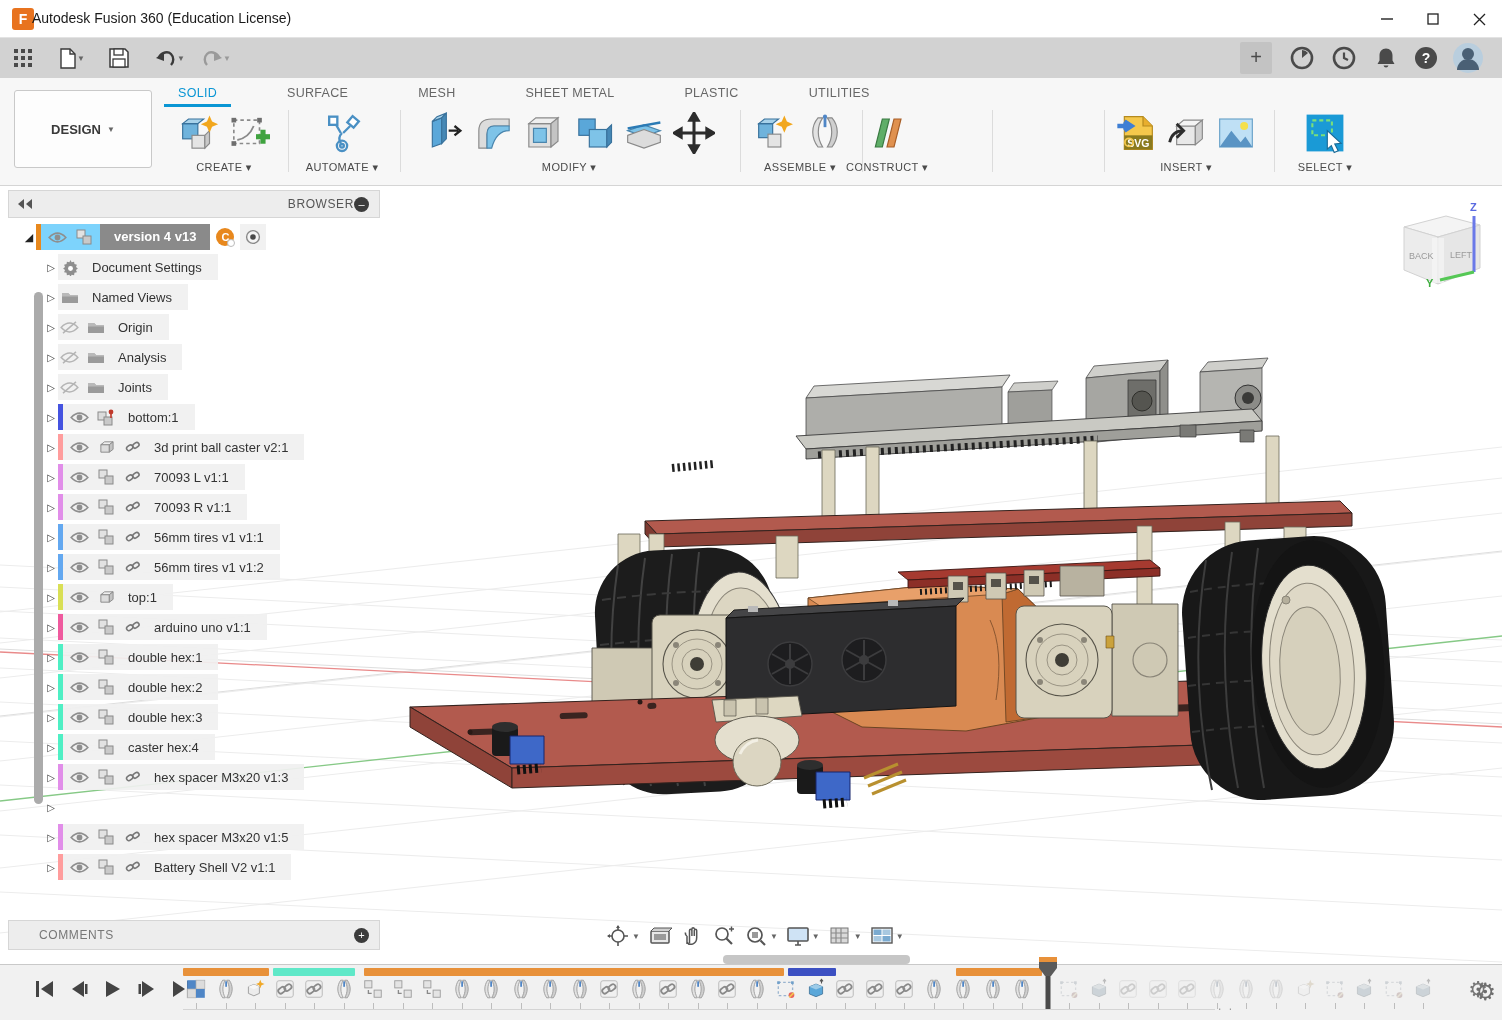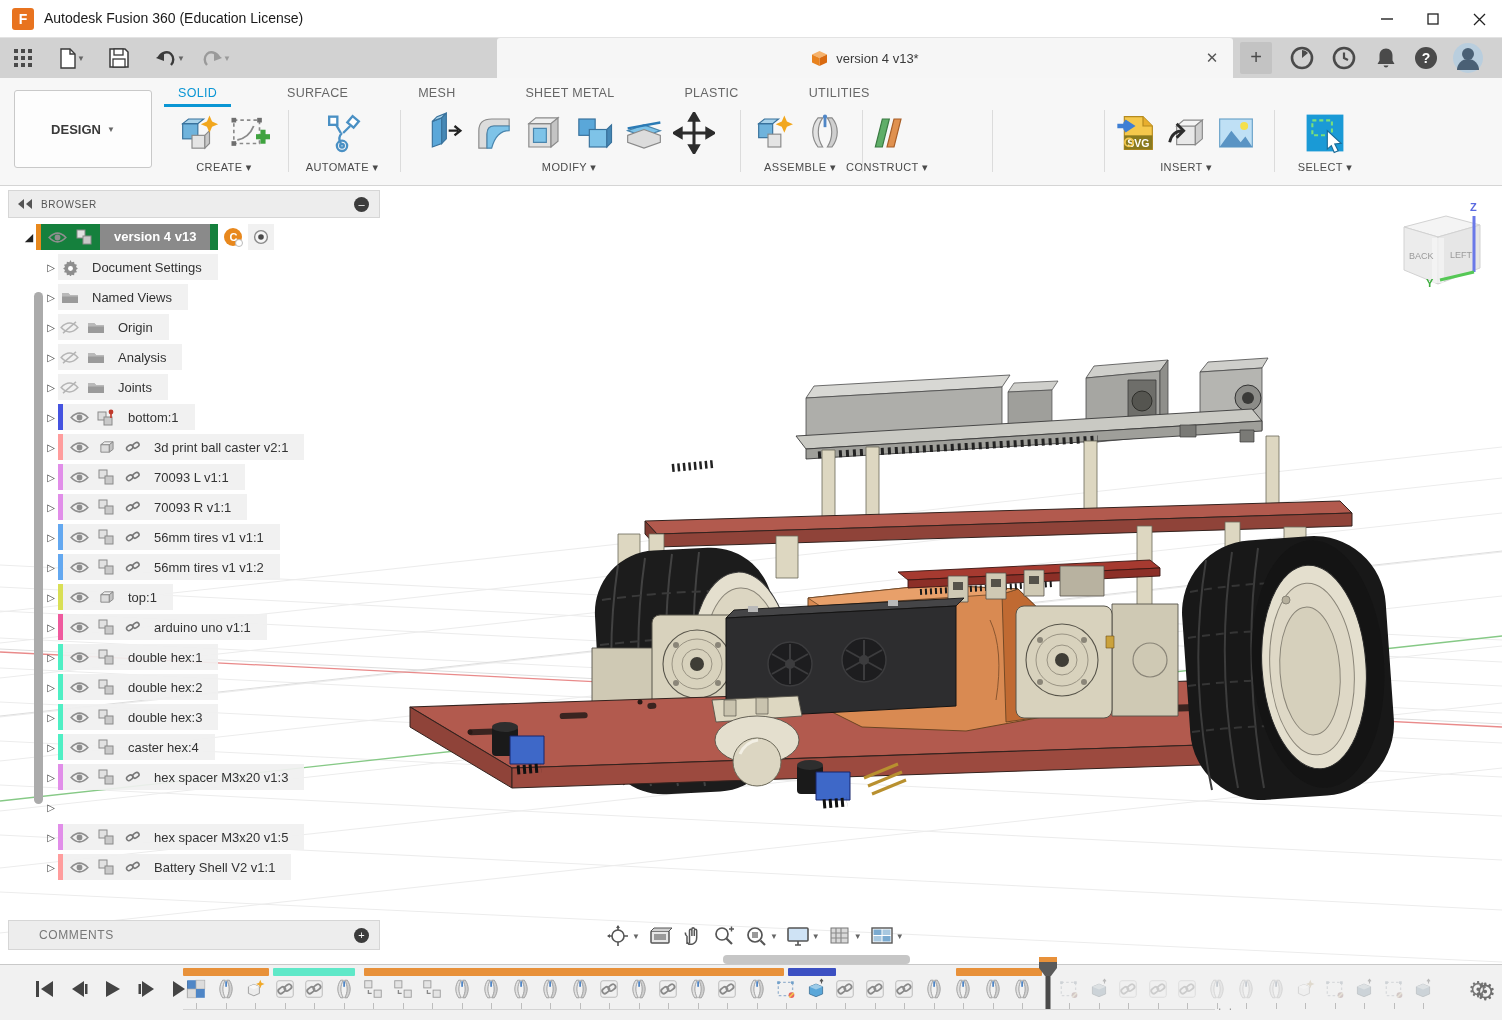--- a/index.html
+++ b/index.html
@@ -2,21 +2,21 @@
 <html><head>
 <meta charset="utf-8">
 <style>
   * { margin:0; padding:0; box-sizing:border-box; }
   html,body { width:1502px; height:1020px; overflow:hidden; font-family:"Liberation Sans", sans-serif; background:#fff; }
   svg { display:block; }
 
   
   #titlebar { position:absolute; left:0; top:0; width:1502px; height:38px; background:#ffffff; border-bottom:1px solid #e3e3e3; z-index:60; }
   #app-logo { position:absolute; left:12px; top:8px; width:22px; height:22px; background:#e8731f; border-radius:3px; color:#fff; font-weight:bold; font-size:14px; text-align:center; line-height:22px; }
-  #app-title { position:absolute; left:44px; top:10px; font-size:14px; color:#1a1a1a; }
+  #app-title { position:absolute; left:32px; top:10px; font-size:14px; color:#1a1a1a; }
   .winbtn { position:absolute; top:0; width:46px; height:38px; display:flex; align-items:center; justify-content:center; color:#222; }
   #win-min { right:92px; } #win-max { right:46px; } #win-close { right:0; }
 
   
   #qat { position:absolute; left:0; top:38px; width:1502px; height:40px; background:#d2d2d2; z-index:59; }
   .qicon { position:absolute; top:7px; width:26px; height:26px; display:flex; align-items:center; justify-content:center; }
   .caret { font-size:8px; color:#666; }
   #doc-tab { position:absolute; left:497px; top:0; width:736px; height:40px; background:#f6f6f6; border-radius:3px 3px 0 0; display:flex; align-items:center; justify-content:center; gap:8px; }
   #doc-tab-label { font-size:13px; color:#3a3a3a; }
   #doc-tab-close { position:absolute; right:10px; top:9px; width:22px; height:22px; color:#555; font-size:15px; text-align:center; line-height:22px; }
@@ -34,21 +34,21 @@
   .rgroup .icons { display:flex; gap:8px; align-items:center; justify-content:center; height:50px; }
   .rgroup .glabel { text-align:center; font-size:11px; color:#4a4a4a; margin-top:3px; letter-spacing:.4px; }
   .gsep { position:absolute; top:32px; width:1px; height:62px; background:#dcdcdc; }
 
   
   #viewport-svg { position:absolute; left:0; top:0; z-index:1; }
   #viewcube-svg { position:absolute; left:1390px; top:198px; z-index:5; }
 
   
   #browser-header { position:absolute; left:8px; top:190px; width:372px; height:28px; background:#ededed; border:1px solid #d6d6d6; z-index:20; display:flex; align-items:center; }
-  #browser-title { font-size:10px; color:#555; letter-spacing:.6px; margin-left:8px; flex:1; }
+  #browser-title { font-size:12px; color:#555; letter-spacing:.6px; margin-left:0; flex:1;text-align:right; }
   .circle-btn { width:15px; height:15px; border-radius:50%; background:#3c3c3c; color:#fff; font-size:11px; line-height:14px; text-align:center; margin-right:10px; }
   #browser-rows { position:absolute; left:8px; top:222px; width:420px; z-index:19; }
   .brow { height:30px; display:flex; align-items:center; }
   .brow .tgl { width:14px; text-align:center; color:#444; font-size:10px; margin-left:36px; }
   .brow.rootrow .tgl { margin-left:14px; }
   .chip { display:flex; align-items:center; height:26px; background:rgba(240,240,240,.93); padding-right:10px; }
   .cbar { width:5px; height:26px; margin-right:5px; }
   .eye { width:22px; margin-right:4px; display:flex; justify-content:center; }
   .bicon { width:24px; display:flex; justify-content:center; margin-right:4px; }
   .blink { width:22px; display:flex; justify-content:center; margin-right:4px; }
@@ -383,29 +383,20 @@
     <span class="caret">▼</span>
   </div>
   <div class="qicon" style="left:196px;width:40px">
     <svg width="22" height="18" viewBox="0 0 22 18">
         <path d="M18 8 C15 3 9 2 6 5 C3 8 3 13 6 16" fill="none" stroke="#9a9a9a" stroke-width="2.4"></path>
         <polygon points="21,9 13,3 13,12" fill="#9a9a9a"></polygon>
       </svg>
     <span class="caret" style="color:#9a9a9a">▼</span>
   </div>
 
-  <div id="doc-tab">
-    <svg width="17" height="17" viewBox="0 0 17 17">
-        <polygon points="8.5,1 16,4.5 8.5,8 1,4.5" fill="#f6b26b"></polygon>
-        <polygon points="1,4.5 8.5,8 8.5,16 1,12.5" fill="#e8821e"></polygon>
-        <polygon points="16,4.5 8.5,8 8.5,16 16,12.5" fill="#d96a10"></polygon>
-      </svg>
-    <span id="doc-tab-label">version 4 v13*</span>
-    <span id="doc-tab-close">✕</span>
-  </div>
   <div id="new-tab-btn">+</div>
 
   <div class="sysicon" style="left:1290px">
     <svg width="24" height="24" viewBox="0 0 24 24">
         <circle cx="12" cy="12" r="10" fill="none" stroke="#4a4a4a" stroke-width="2.6"></circle>
         <path d="M12 12 L12 4 A8 8 0 0 1 18 7 Z" fill="#4a4a4a"></path>
       </svg>
   </div>
   <div class="sysicon" style="left:1332px">
     <svg width="24" height="24" viewBox="0 0 24 24">
@@ -631,21 +622,21 @@
   <svg width="16" height="12" style="margin-left:8px">
       <polygon points="7,1 7,11 1,6" fill="#555"></polygon>
       <polygon points="15,1 15,11 9,6" fill="#555"></polygon>
     </svg>
   <div id="browser-title">BROWSER</div>
   <div class="circle-btn">–</div>
 </div>
 <div id="browser-rows">
     <div class="brow rootrow">
       <span class="tgl" style="color:#222;font-size:11px">◢</span>
-  <span class="chip" style="background:#15803d;padding-right:8px">
+  <span class="chip" style="background:#7dd3fc;padding-right:0">
     <span class="cbar" style="background:#e8881d"></span>
     <span class="eye">
           <svg width="19" height="13" viewBox="0 0 20 14">
             <path d="M1 7 Q10 -2.5 19 7 Q10 16.5 1 7 Z" fill="none" stroke="#8e8e8e" stroke-width="1.7"></path>
             <circle cx="10" cy="7" r="3.1" fill="#8e8e8e"></circle>
           </svg>
         </span>
     <span class="bicon">
           <svg width="17" height="16" viewBox="0 0 17 16">
             <rect x="1" y="1" width="8" height="8" fill="#e2e2e2" stroke="#8a8a8a"></rect>

